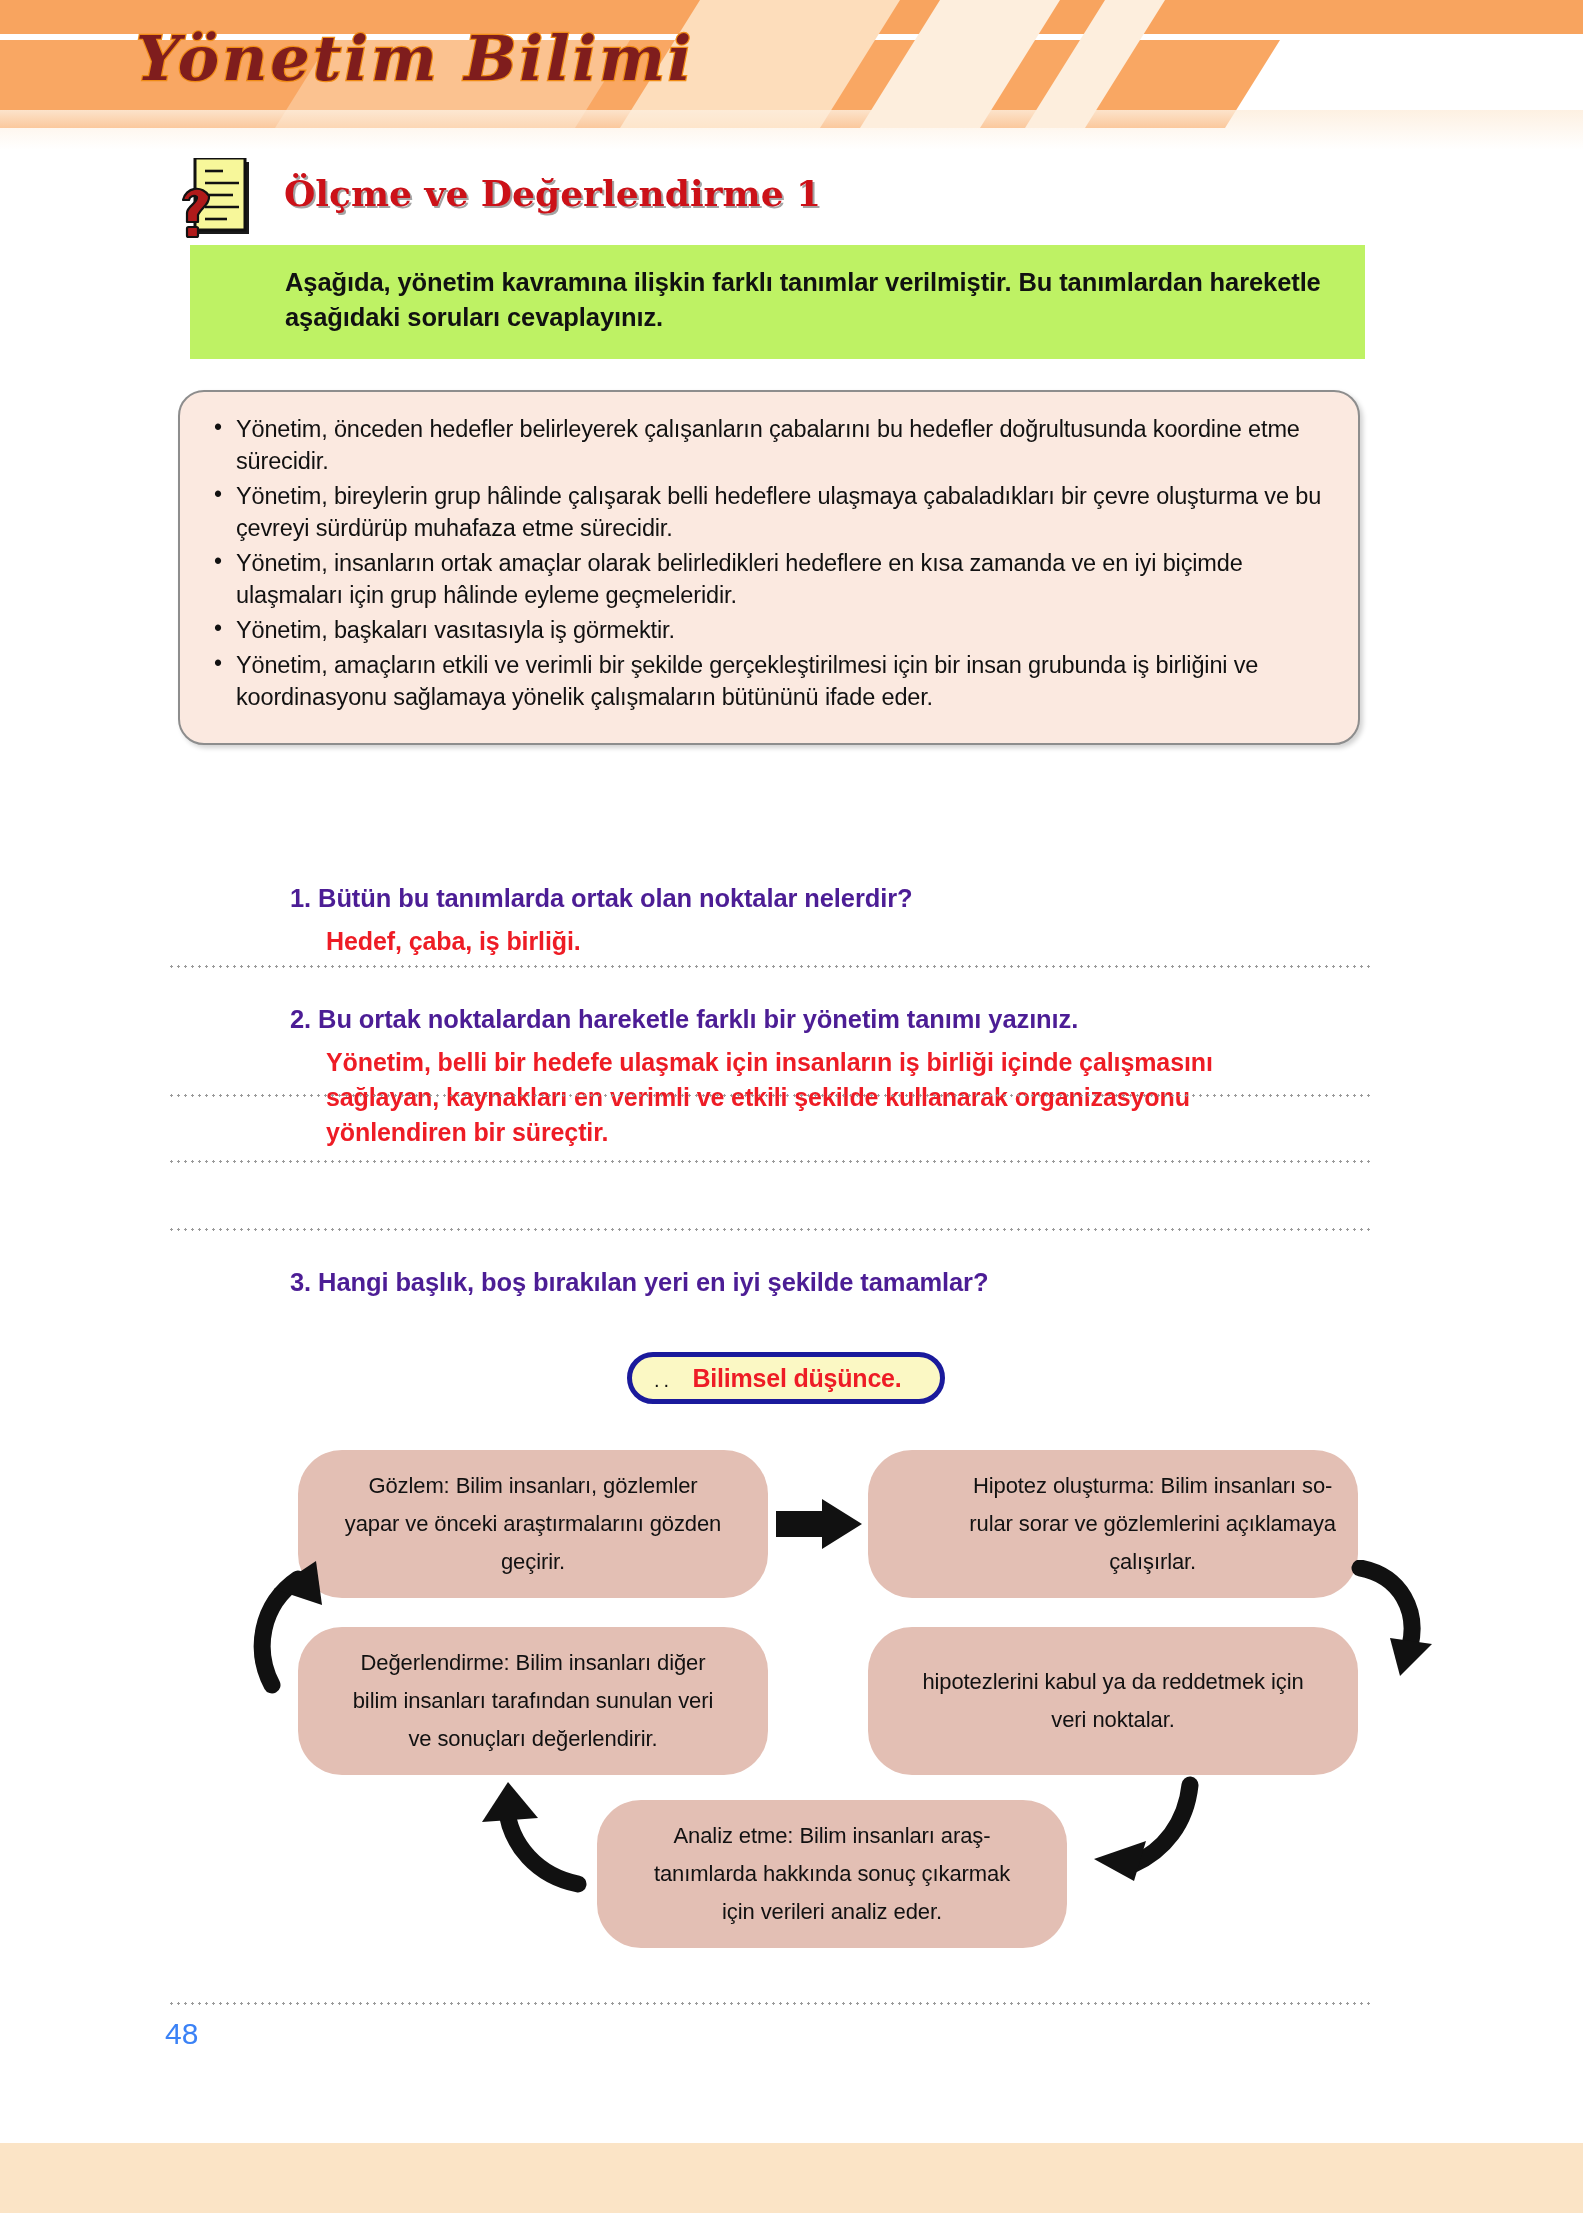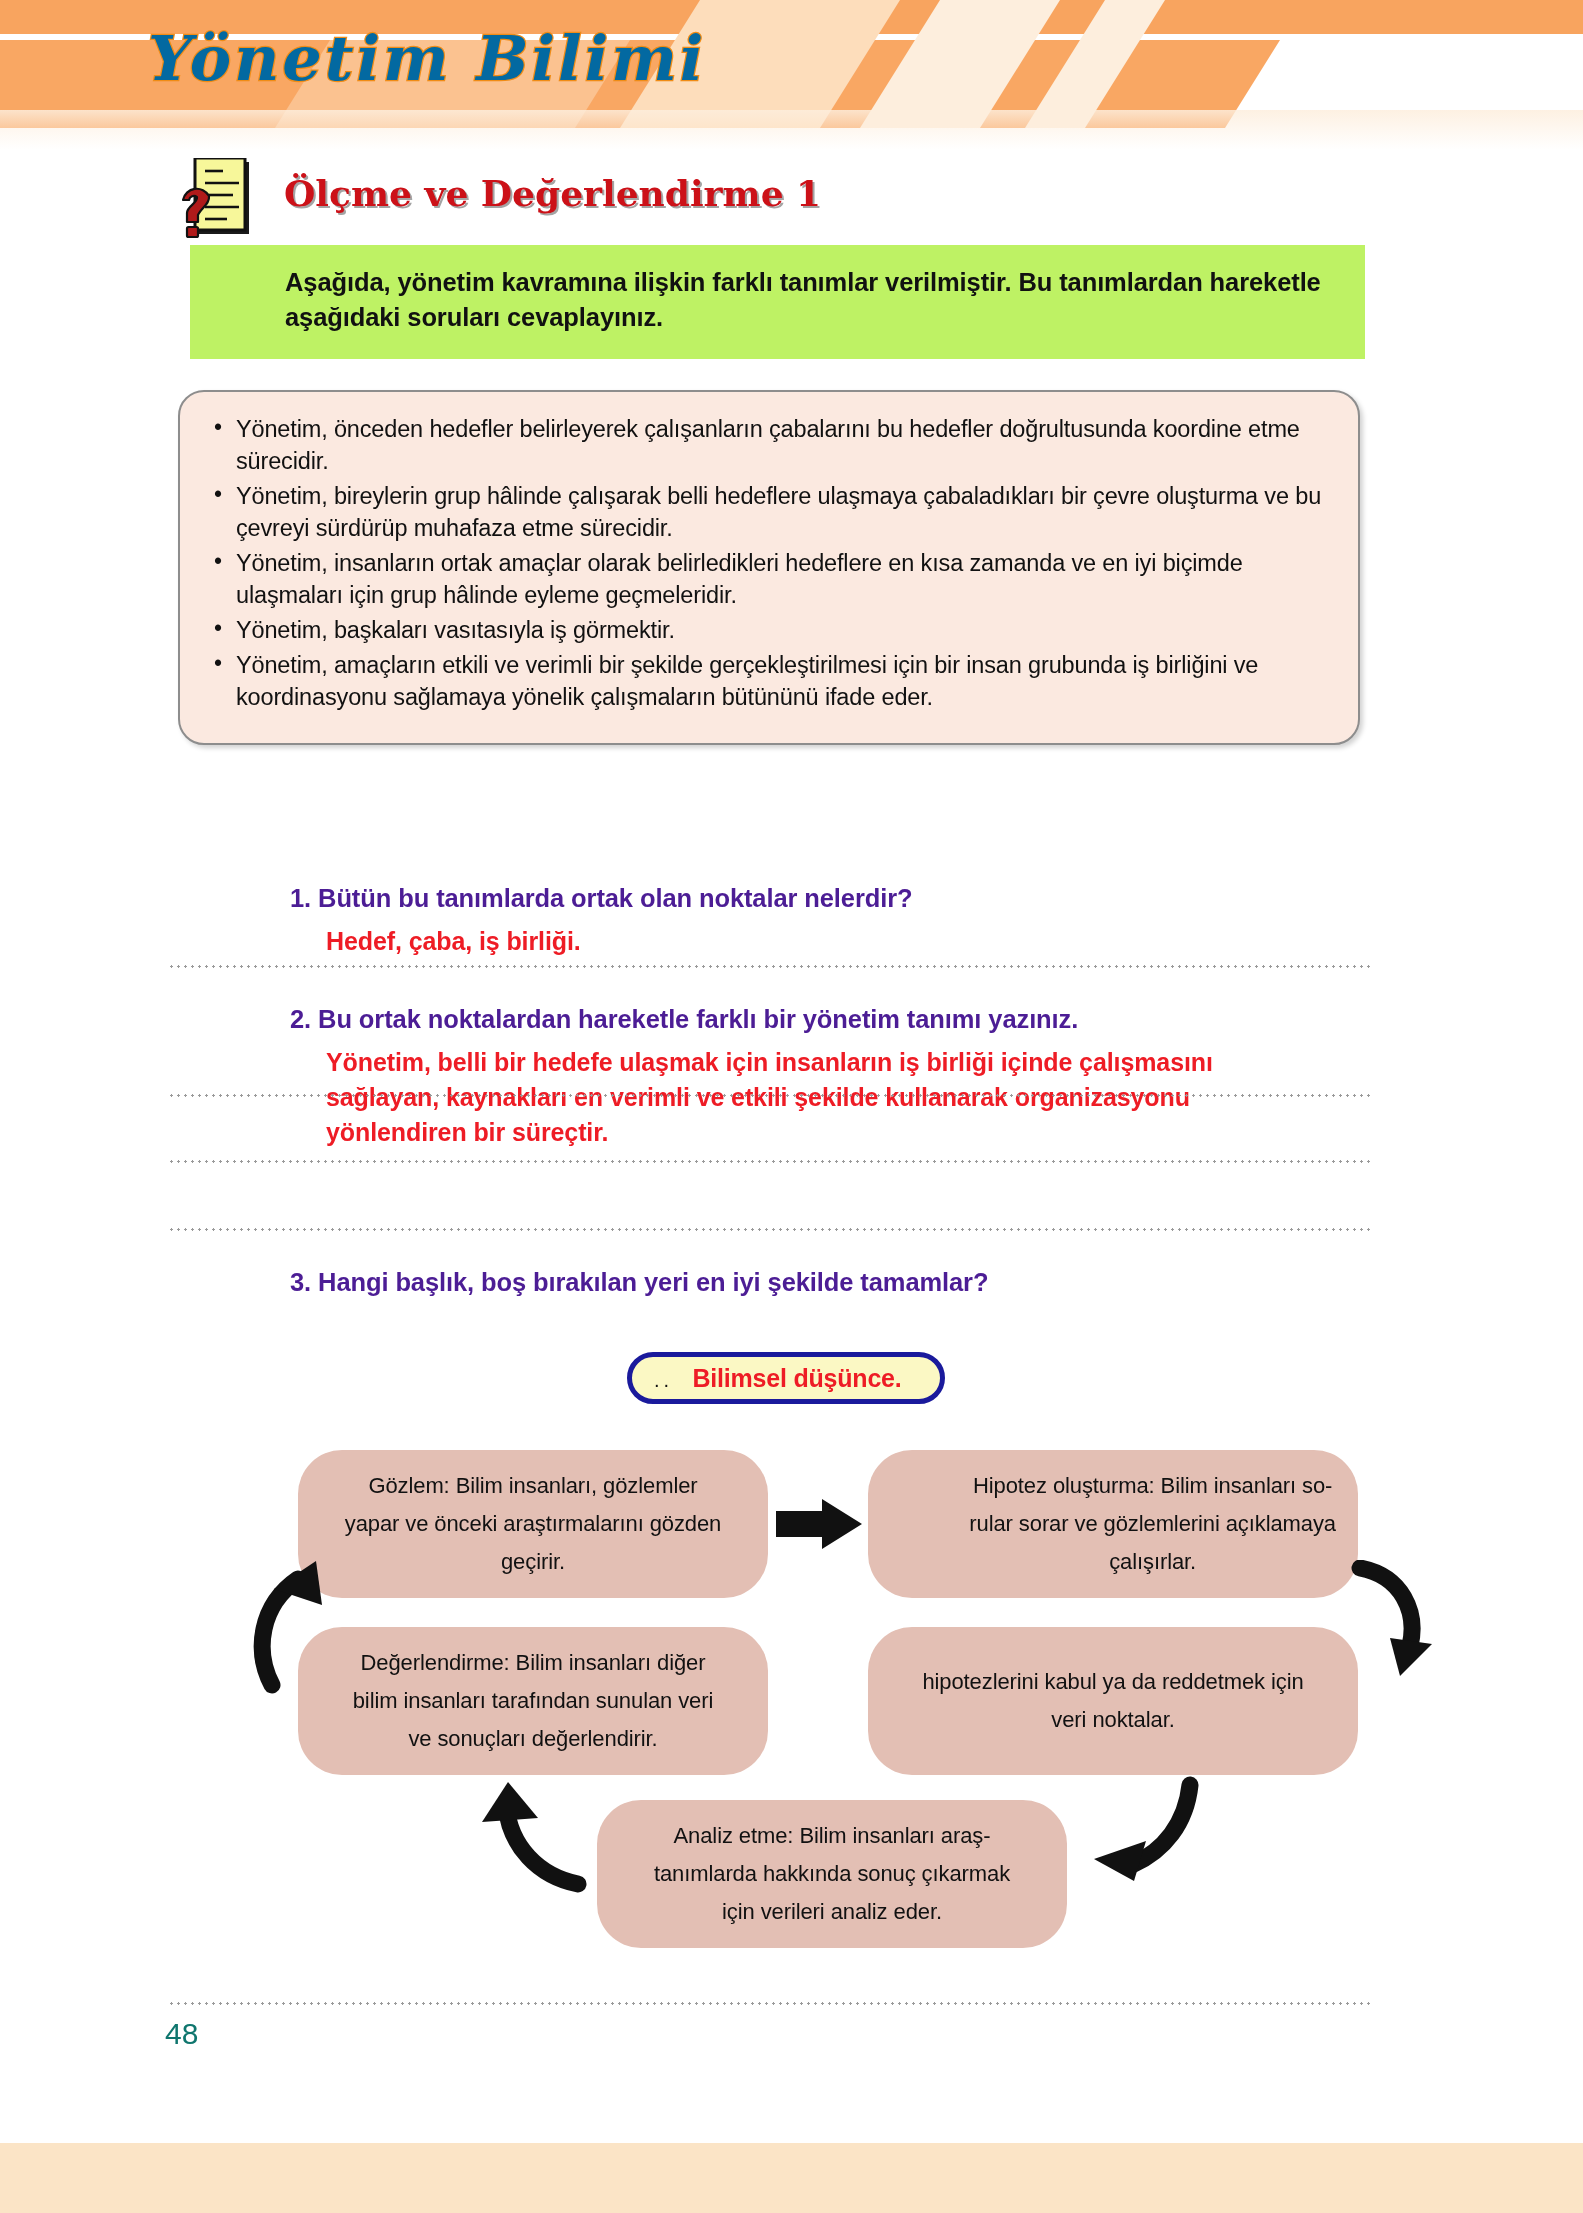--- a/index.html
+++ b/index.html
@@ -67,27 +67,27 @@
   .band-f {
     position: absolute;
     left: 1105px; top: 0;
     width: 60px; height: 128px;
     background: #fdeedd;
     transform: skewX(-32deg);
     transform-origin: top left;
   }
   .banner-title {
     position: absolute;
-    left: 148px; top: 22px;
+    left: 136px; top: 22px;
     font-family: "DejaVu Serif", serif;
     font-style: italic;
     font-size: 62px;
     font-weight: bold;
     letter-spacing: 3px;
-    color: #0369a1;
+    color: #7f1d1d;
     -webkit-text-stroke: 2.5px #f08c16;
     paint-order: stroke fill;
     white-space: nowrap;
     z-index: 4;
   }
   .banner-bottom-fade {
     position: absolute;
     left: 0; top: 110px;
     width: 1583px; height: 40px;
     background: linear-gradient(180deg, rgba(253,238,221,0.85), rgba(255,255,255,0));
@@ -264,21 +264,21 @@
     left: 168px; top: 2002px;
     width: 1205px; height: 3px;
     background-image: radial-gradient(circle, #9a9a9a 1.1px, rgba(0,0,0,0) 1.2px);
     background-size: 7px 3px;
     background-repeat: repeat-x;
   }
   .page-num {
     position: absolute;
     left: 165px; top: 2017px;
     font-size: 30px;
-    color: #0f766e;
+    color: #3b82f6;
     font-family: "Liberation Sans", sans-serif;
   }
 </style>
 </head>
 <body>
 
 <div class="banner">
   <div class="band-a"></div>
   <div class="band-b"></div>
   <div class="band-c"></div>

